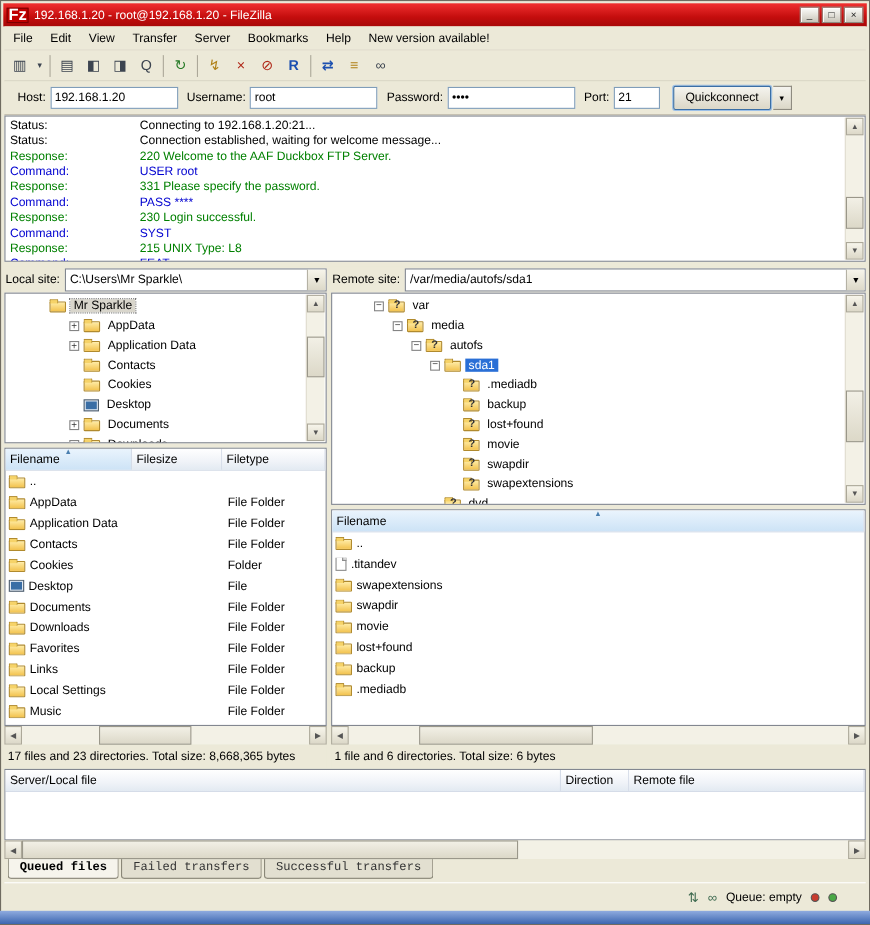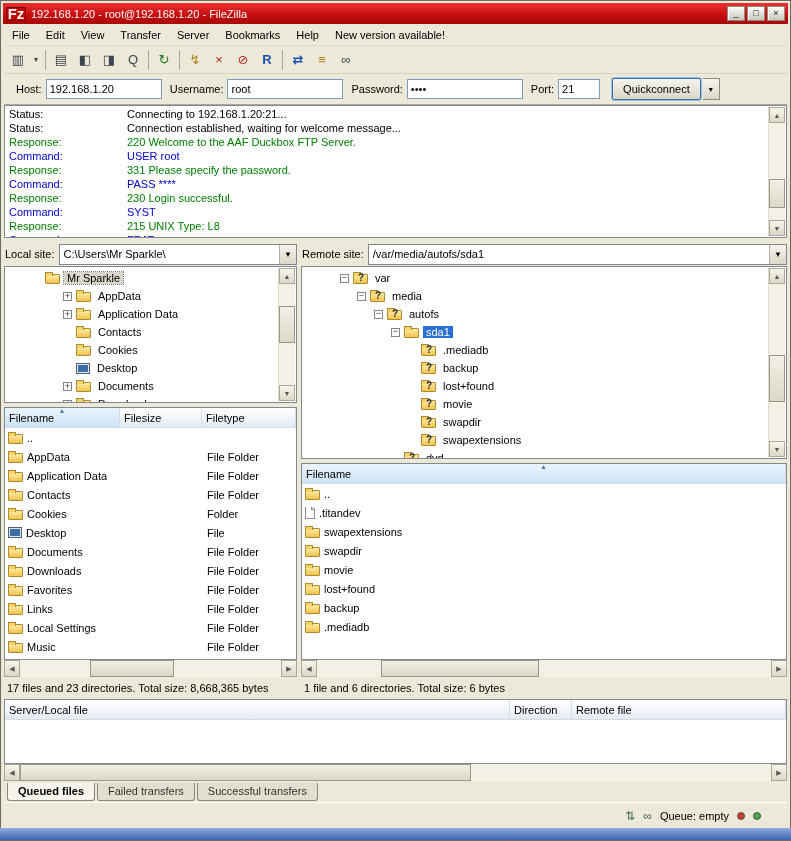--- a/index.html
+++ b/index.html
@@ -96,21 +96,21 @@
   .cell-size{width:82px;text-align:right;padding-right:8px;flex:none;}
   .cell-type{padding-left:5px;}
   .remote-list .cell-name,.remote-list .col-name{width:auto;flex:1;}
   .statusline{height:22px;flex:none;display:flex;align-items:center;padding-left:3px;background:#ece9d8;}
   
   .queuepane{flex:none;height:65px;background:#fff;border:1px solid #828790;display:flex;flex-direction:column;overflow:hidden;}
   .qcol-file{width:505px;flex:none;}
   .qcol-dir{width:62px;flex:none;}
   .qcol-remote{flex:1;}
   .queuebody{flex:1;background:#fff;}
-  .tabsbar{height:21px;flex:none;display:flex;align-items:center;padding-left:3px;background:#ece9d8;}
+  .tabsbar{height:21px;flex:none;display:flex;align-items:flex-start;padding-left:3px;background:#ece9d8;font-family:Liberation Mono, monospace;}
   .tab{padding:2px 10px 3px;border:1px solid #8a8778;border-top:none;background:#e2dfd0;border-radius:0 0 3px 3px;margin-right:2px;color:#333;}
   .tab[data-active="true"]{background:#f6f4ec;font-weight:bold;color:#000;}
   
   .statusbarbtm{height:26px;flex:none;display:flex;align-items:center;background:#ece9d8;border-top:1px solid #fff;padding:0 8px;}
   .sb-right{margin-left:auto;display:flex;align-items:center;gap:8px;margin-right:18px;}
   .sb-ic{font-size:12px;color:#3e6a50;}
   .led{width:8px;height:8px;border-radius:50%;border:1px solid #555;}
   .led-red{background:#c83c2e;}
   .led-green{background:#4aa845;}
   .taskstrip{height:12px;flex:none;background:linear-gradient(180deg,#8fabdf,#3c66b0);margin:0 -4px -1px -4px;}

